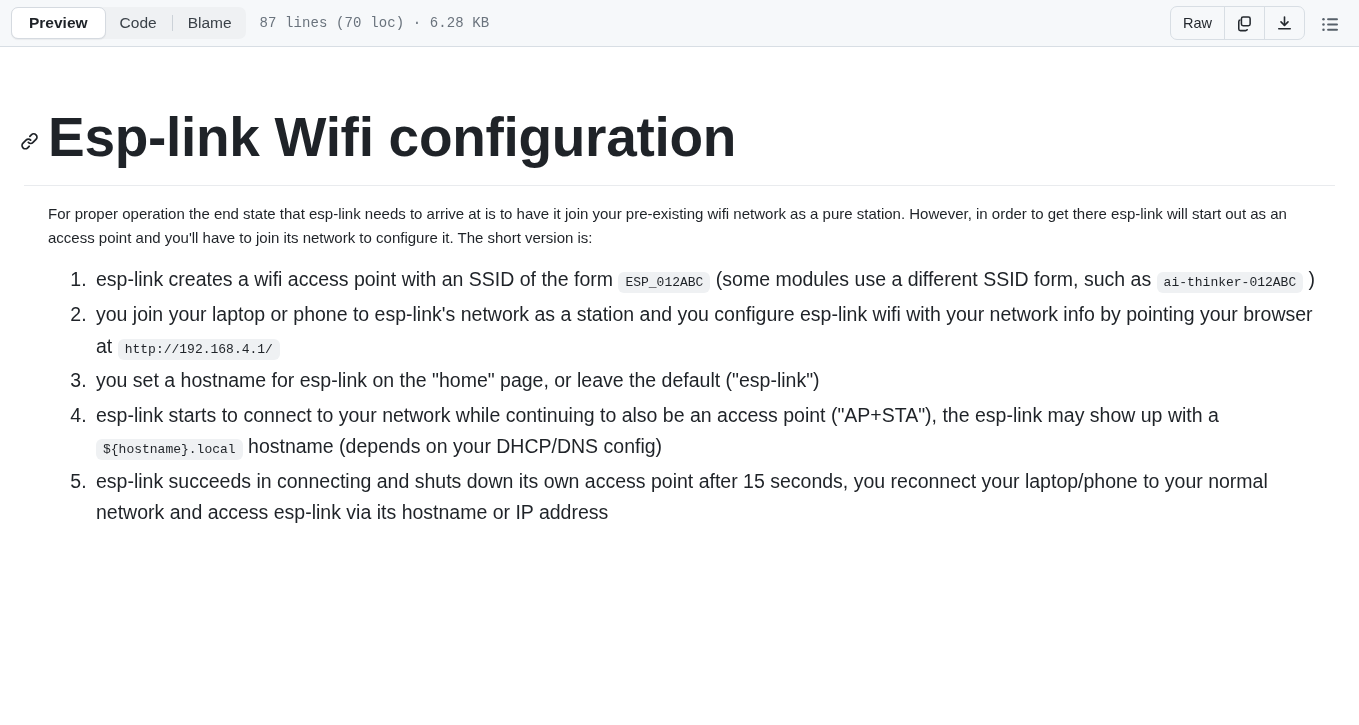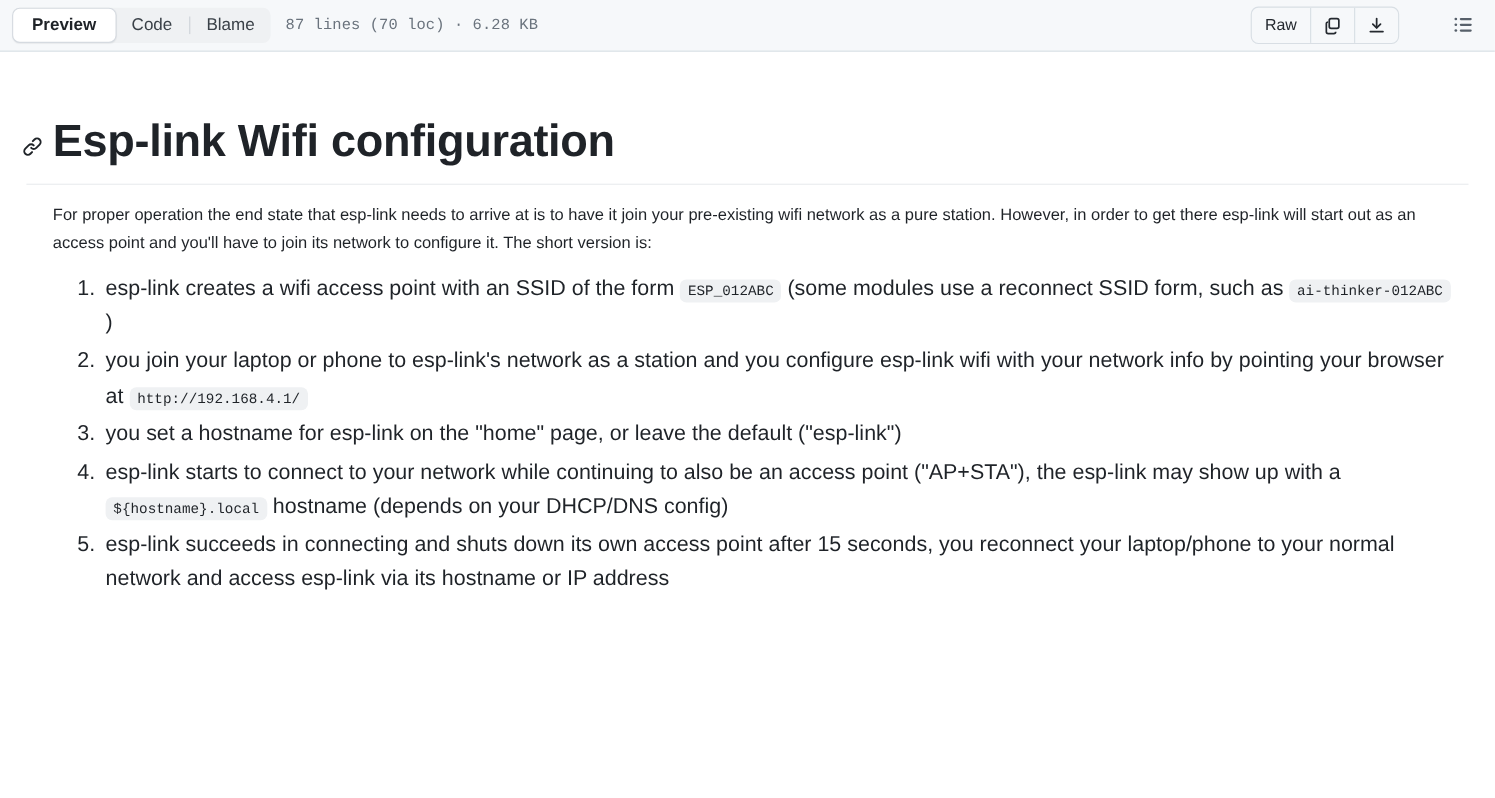--- a/index.html
+++ b/index.html
@@ -70,22 +70,21 @@
     font-family: "Liberation Mono", monospace;
     font-size: 14px;
     color: #6a737d;
     letter-spacing: 0.1px;
     white-space: nowrap;
   }
 
   .toolbar-right {
     margin-left: auto;
     display: flex;
-    align-items: flex-start;
-    gap: 33px;
+    align-items: flex-end;
   }
   .btn-group {
     display: flex;
     align-items: stretch;
     background: #f6f8fa;
     border: 1px solid #d8dee4;
     border-radius: 7px;
     height: 32px;
     overflow: hidden;
   }
@@ -118,21 +117,21 @@
   
   .article {
     padding: 0 24px;
     box-sizing: border-box;
   }
   .article-inner {
     max-width: 1311px;
   }
 
   h1.doc-title {
-    font-size: 41px;
+    font-size: 55px;
     line-height: 1.25;
     font-weight: 600;
     margin: 56px 0 0 0;
     padding: 0 0 13px 0;
     border-bottom: 1px solid #e9ebee;
     letter-spacing: -0.3px;
     position: relative;
     padding-left: 24px;
   }
   .anchor {
@@ -264,21 +263,21 @@
           <path d="M7.775 3.275a.75.75 0 0 0 1.06 1.06l1.25-1.25a2 2 0 1 1 2.83 2.83l-2.5 2.5a2 2 0 0 1-2.83 0 .75.75 0 0 0-1.06 1.06 3.5 3.5 0 0 0 4.95 0l2.5-2.5a3.5 3.5 0 0 0-4.95-4.95l-1.25 1.25Zm-4.69 9.64a2 2 0 0 1 0-2.83l2.5-2.5a2 2 0 0 1 2.83 0 .75.75 0 0 0 1.06-1.06 3.5 3.5 0 0 0-4.95 0l-2.5 2.5a3.5 3.5 0 0 0 4.95 4.95l1.25-1.25a.75.75 0 0 0-1.06-1.06l-1.25 1.25a2 2 0 0 1-2.83 0Z"></path>
         </svg>
       </a>
       <span>Esp-link Wifi configuration</span>
     </h1>
 
     <p class="para">For proper operation the end state that esp-link needs to arrive at is to have it join your pre-existing wifi network as a pure station. However, in order to get there esp-link will start out as an access point and you'll have to join its network to configure it. The short version is:</p>
 
     <ol class="steps">
       <li>
-        <span>esp-link creates a wifi access point with an SSID of the form </span><code class="inline">ESP_012ABC</code><span> (some modules use a reconnect SSID form, such as </span><code class="inline">ai-thinker-012ABC</code><span> )</span>
+        <span>esp-link creates a wifi access point with an SSID of the form </span><code class="inline">ESP_012ABC</code><span> (some modules use a different SSID form, such as </span><code class="inline">ai-thinker-012ABC</code><span> )</span>
       </li>
       <li>
         <span>you join your laptop or phone to esp-link's network as a station and you configure esp-link wifi with your network info by pointing your browser at </span><code class="inline">http://192.168.4.1/</code>
       </li>
       <li>
         <span>you set a hostname for esp-link on the "home" page, or leave the default ("esp-link")</span>
       </li>
       <li>
         <span>esp-link starts to connect to your network while continuing to also be an access point ("AP+STA"), the esp-link may show up with a </span><code class="inline">${hostname}.local</code><span> hostname (depends on your DHCP/DNS config)</span>
       </li>

